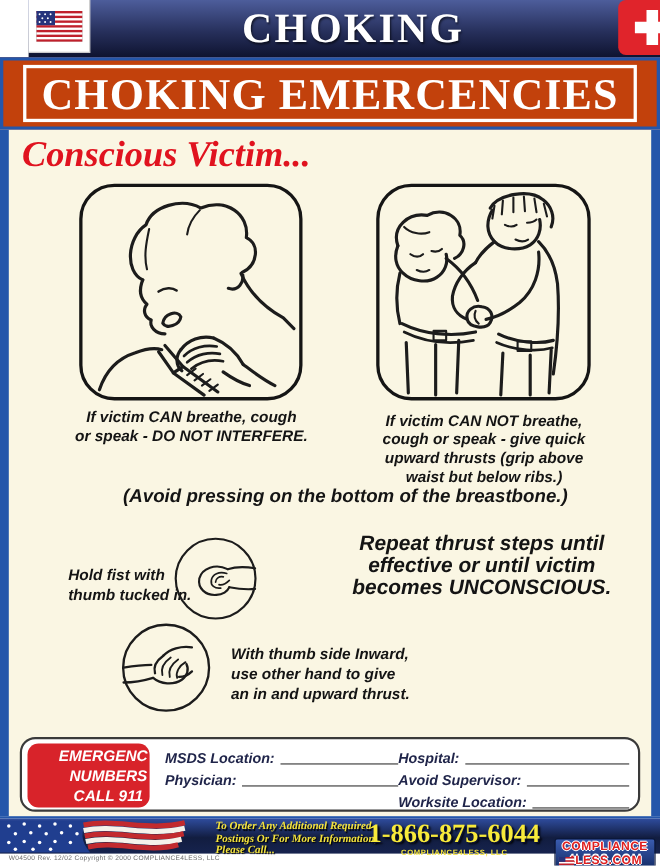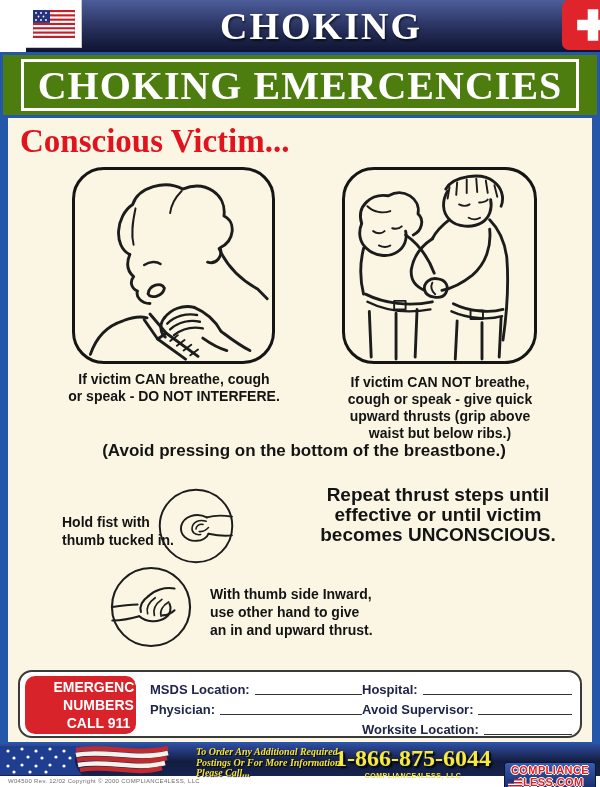--- a/index.html
+++ b/index.html
@@ -15,41 +15,41 @@
               border-right:1px solid #c9c9c9; border-bottom:1px solid #c9c9c9; }
   .header-title { position:absolute; left:56px; right:66px; top:0; height:52px;
                   display:flex; align-items:center; justify-content:center;
                   font-family:"Liberation Serif", serif; font-weight:bold; font-size:38px;
                   color:#fff; letter-spacing:2px; text-shadow:1px 2px 2px rgba(0,0,0,.6); }
   .cross-box { position:absolute; right:2px; top:0; width:62px; height:50px; background:#e0242b;
                border-radius:7px; display:flex; align-items:center; justify-content:center; }
 
   
   .banner { position:absolute; left:0; top:52px; width:600px; height:66px;
-            background:#4d7c0f; border:3px solid #2456aa; padding:4px 18px; }
+            background:#c2410c; border:3px solid #2456aa; padding:4px 18px; }
   .banner-inner { width:100%; height:100%; border:3px solid #fff;
                   display:flex; align-items:center; justify-content:center;
                   font-family:"Liberation Serif", serif; font-weight:bold; font-size:40px;
                   color:#fff; letter-spacing:1px; white-space:nowrap; }
 
   
   .content { position:absolute; left:0; top:118px; width:600px; height:624px;
-             background:#faf6e3; border-left:8px solid #2456aa; border-right:8px solid #2456aa; }
+             background:#faf6e3; border-left:8px solid #2456aa; border-right:8px solid #2456aa;font-style:italic; }
   .content > * { position:absolute; }
   .section-heading { left:12px; top:5px; font-family:"Liberation Serif", serif;
                      font-weight:bold; font-size:33px; color:#e0131f; }
   .illus-box { border:3px solid #151515; border-radius:32px; background:transparent; }
   .box1 { left:64px; top:49px; width:203px; height:197px; }
   .box2 { left:334px; top:49px; width:195px; height:197px; }
   .illus-box svg { width:100%; height:100%; display:block; }
   .caption { font-size:14px; font-weight:bold; color:#141414; line-height:17px;
              text-align:center; white-space:pre-line; }
   .cap1 { left:36px; top:253px; width:260px; }
   .cap2 { left:326px; top:256px; width:212px; }
-  .avoid-note { left:2px; top:323px; width:544px; text-align:center;
+  .avoid-note { left:12px; top:323px; width:544px; text-align:center;
                 font-size:17px; font-weight:bold; color:#141414;padding-left:44px; }
   .fist1-label { left:54px; top:395px; font-size:14px; font-weight:bold; color:#141414;
                  line-height:18px; white-space:pre-line; }
   .fist2-label { left:202px; top:467px; font-size:14px; font-weight:bold; color:#141414;
                  line-height:18px; white-space:pre-line; }
   .repeat-note { left:294px; top:367px; width:272px; text-align:center;
                  font-size:19px; font-weight:bold; color:#141414; line-height:20px;
                  white-space:pre-line; }
   .fist-circle svg { display:block; }
   .fist1 { left:149px; top:369px; width:78px; height:78px; }

